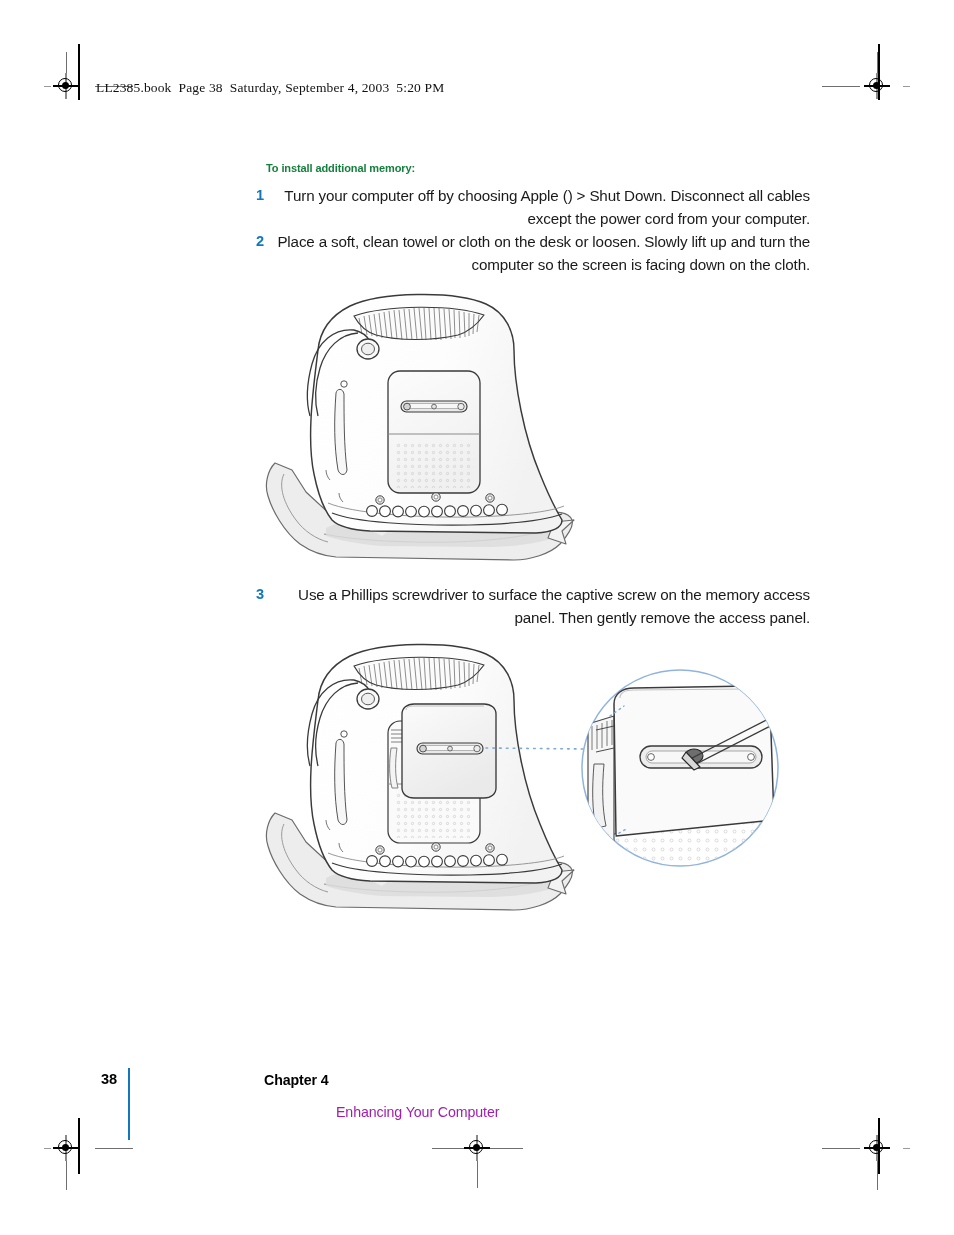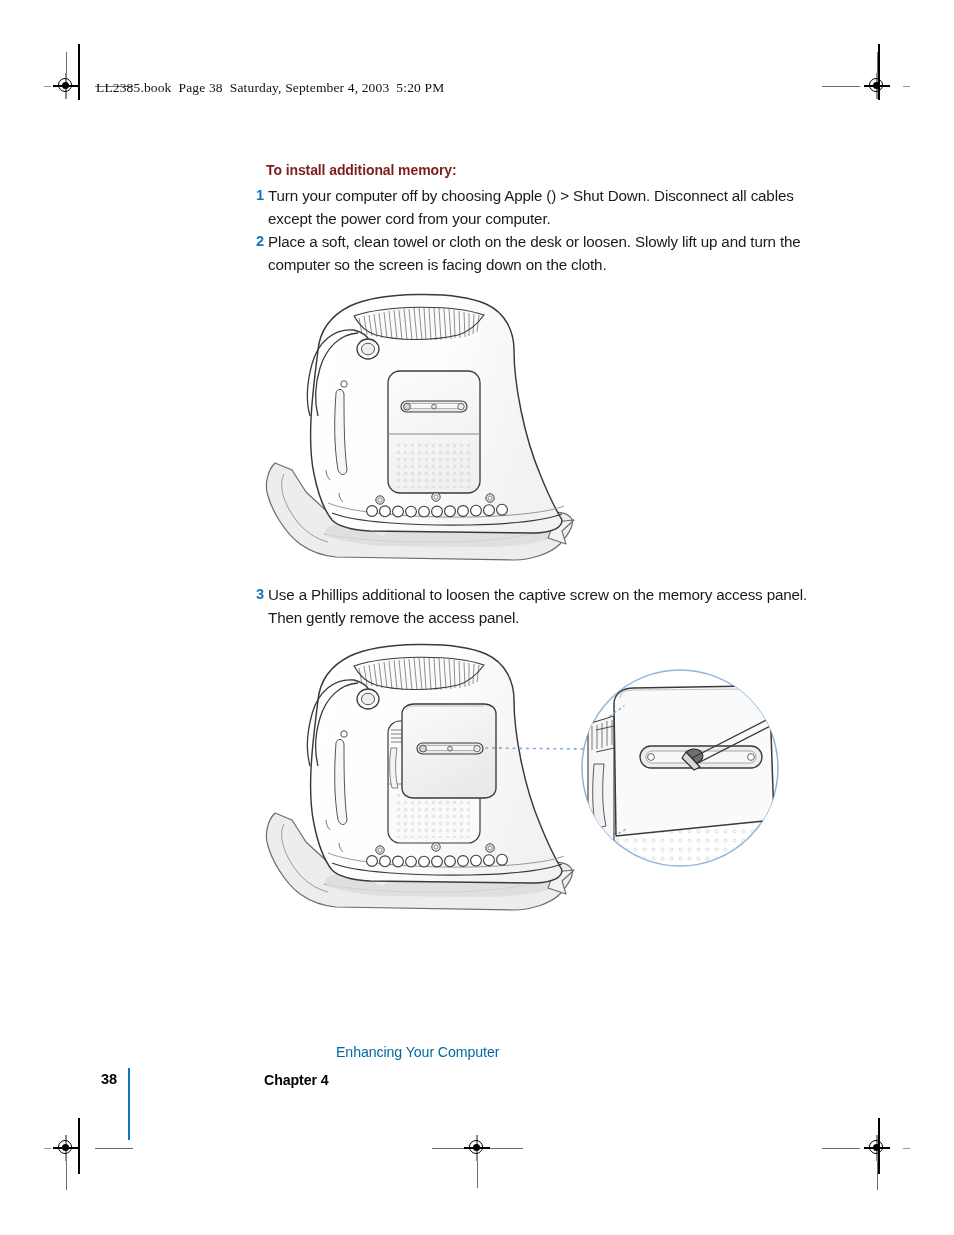--- a/index.html
+++ b/index.html
@@ -82,24 +82,24 @@
   .content {
     position: absolute;
     left: 0; top: 0;
     width: 954px;
     height: 1235px;
   }
   .heading {
     position: absolute;
     left: 266px;
     top: 162px;
-    font-size: 14px;
+    font-size: 11px;
     font-weight: bold;
     letter-spacing: -0.1px;
-    color: #7f1d1d;
+    color: #15803d;
   }
   .step {
     position: absolute;
     left: 250px;
     width: 560px;
     font-size: 15.2px;
     line-height: 23px;
     letter-spacing: -0.15px;
     color: #1a1a1a;
   }
@@ -109,20 +109,21 @@
     top: 0;
     width: 14px;
     text-align: right;
     color: #1277bc;
     font-weight: bold;
     font-size: 14.6px;
   }
   .step .txt {
     display: block;
     margin-left: 18px;
+    text-align: right;
   }
   .apple-glyph {
     font-size: 14px;
     line-height: 1;
     position: relative;
     top: 1px;
   }
 
   #step1 { top: 184px; }
   #step2 { top: 230px; }
@@ -157,23 +158,23 @@
     left: 264px;
     top: 1072px;
     font-size: 14.2px;
     font-weight: bold;
     color: #000;
     letter-spacing: -0.1px;
   }
   .footer-title {
     position: absolute;
     left: 336px;
-    top: 1044px;
+    top: 1104px;
     font-size: 14.2px;
-    color: #0369a1;
+    color: #a21caf;
     letter-spacing: -0.1px;
   }
 </style>
 </head>
 <body>
 
 <div class="crop-line" style="left:78px; top:44px; width:1.6px; height:56px;"></div>
 <div class="crop-line" style="left:878px; top:44px; width:1.6px; height:56px;"></div>
 <div class="crop-line" style="left:78px; top:1118px; width:1.6px; height:56px;"></div>
 <div class="crop-line" style="left:878px; top:1118px; width:1.6px; height:56px;"></div>
@@ -240,21 +241,21 @@
     <span class="txt"><span>Turn your computer off by choosing Apple (</span><span class="apple-glyph"></span><span>) &gt; Shut Down. Disconnect all cables except the power cord from your computer.</span></span>
   </div>
 
   <div class="step" id="step2">
     <span class="num">2</span>
     <span class="txt">Place a soft, clean towel or cloth on the desk or loosen. Slowly lift up and turn the computer so the screen is facing down on the cloth.</span>
   </div>
 
   <div class="step" id="step3">
     <span class="num">3</span>
-    <span class="txt">Use a Phillips additional to loosen the captive screw on the memory access panel. Then gently remove the access panel.</span>
+    <span class="txt">Use a Phillips screwdriver to surface the captive screw on the memory access panel. Then gently remove the access panel.</span>
   </div>
 
   <div class="figure" id="figure-1">
     <svg width="330" height="285" viewBox="0 0 330 285">
       <defs>
         <pattern id="perf1" width="7" height="7" patternUnits="userSpaceOnUse">
           <circle cx="3.5" cy="3.5" r="1.15" fill="none" stroke="#c9c9c9" stroke-width="0.7"></circle>
         </pattern>
         <linearGradient id="domeShade1" x1="0" y1="0" x2="1" y2="0.3">
           <stop offset="0" stop-color="#ffffff"></stop>

